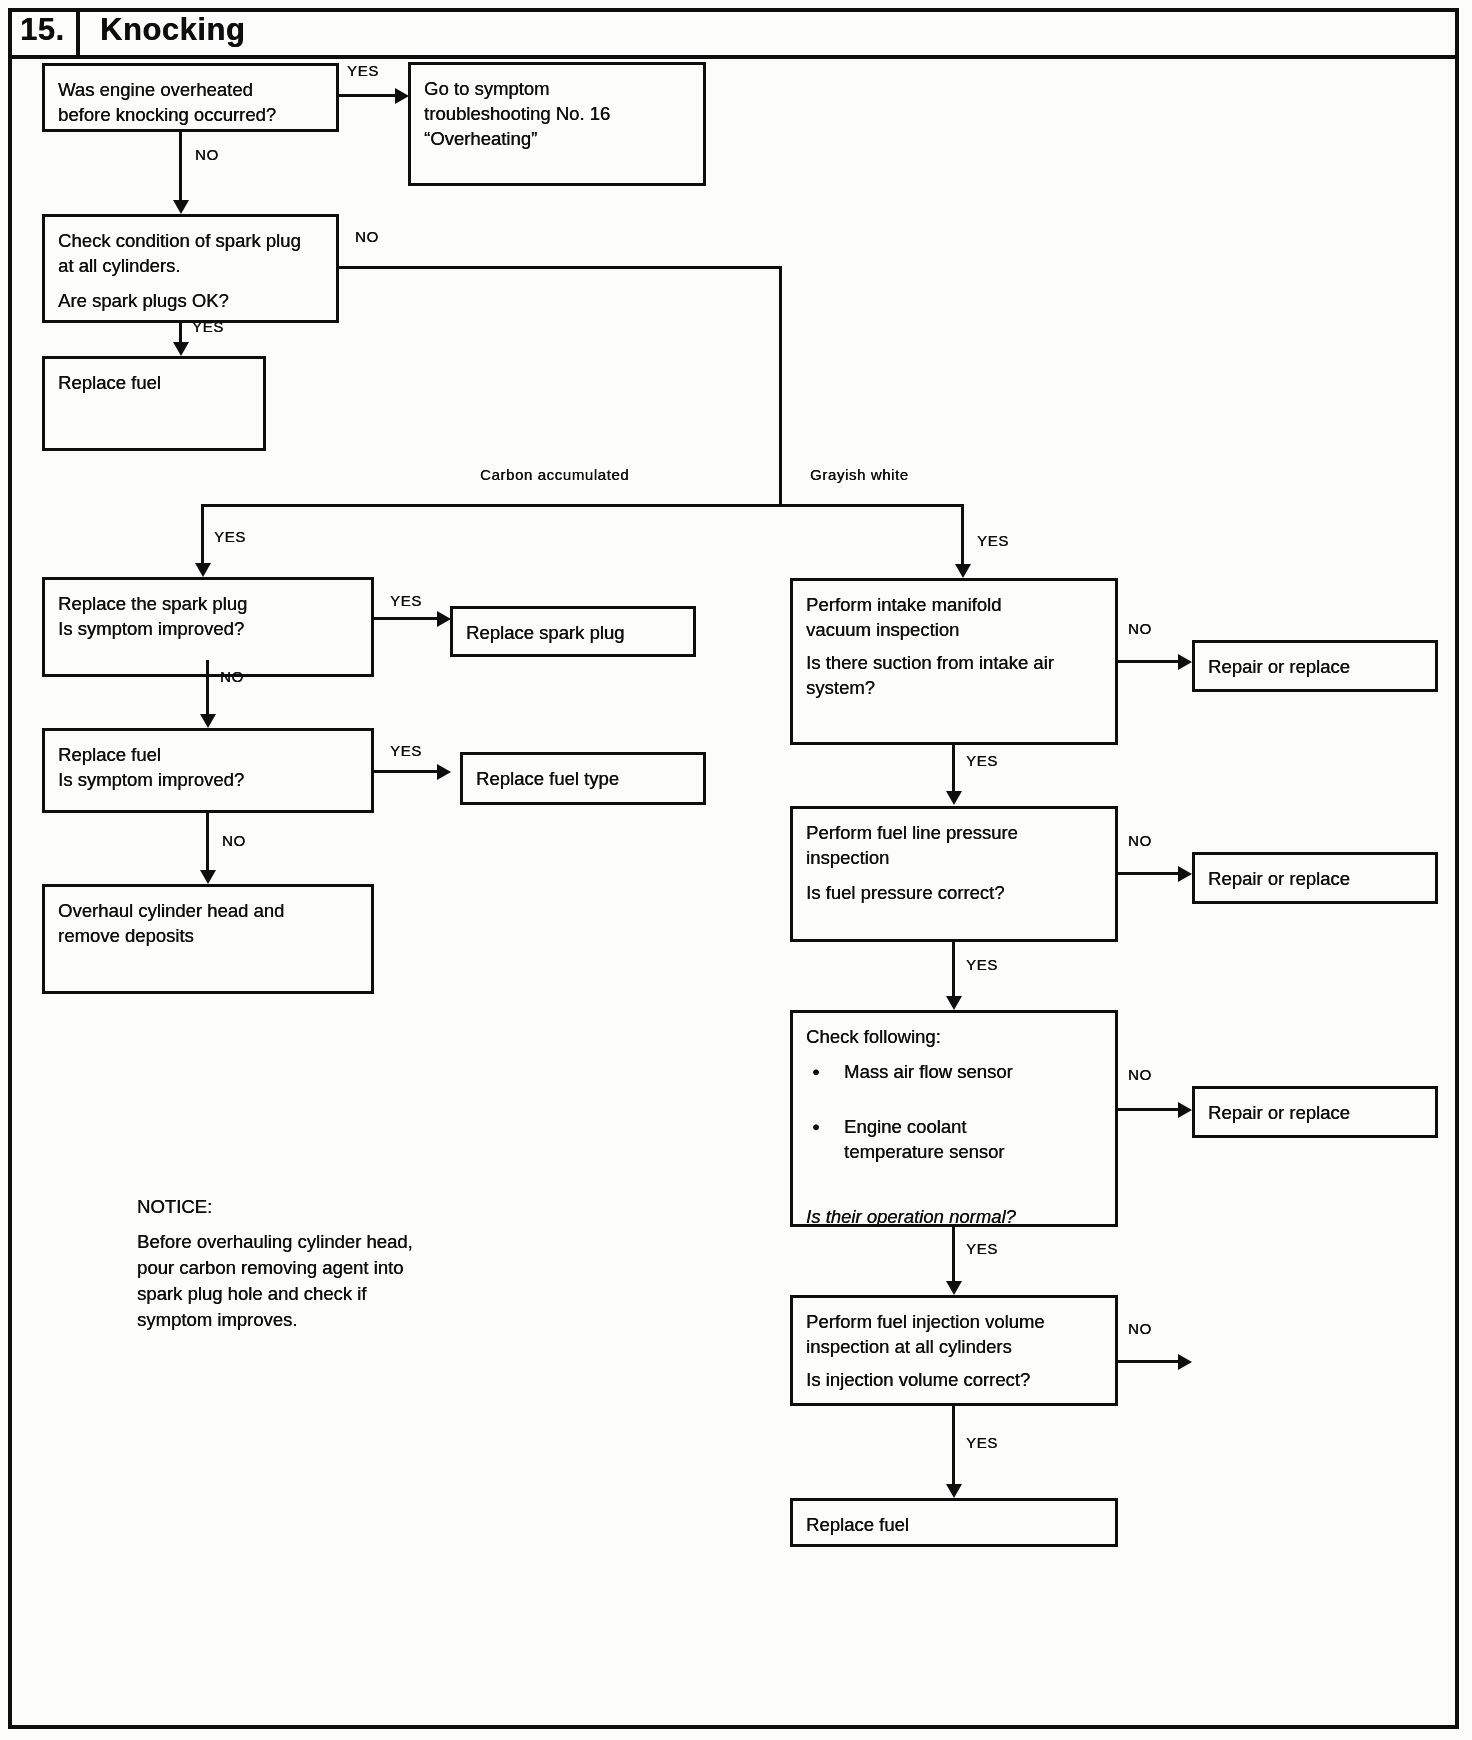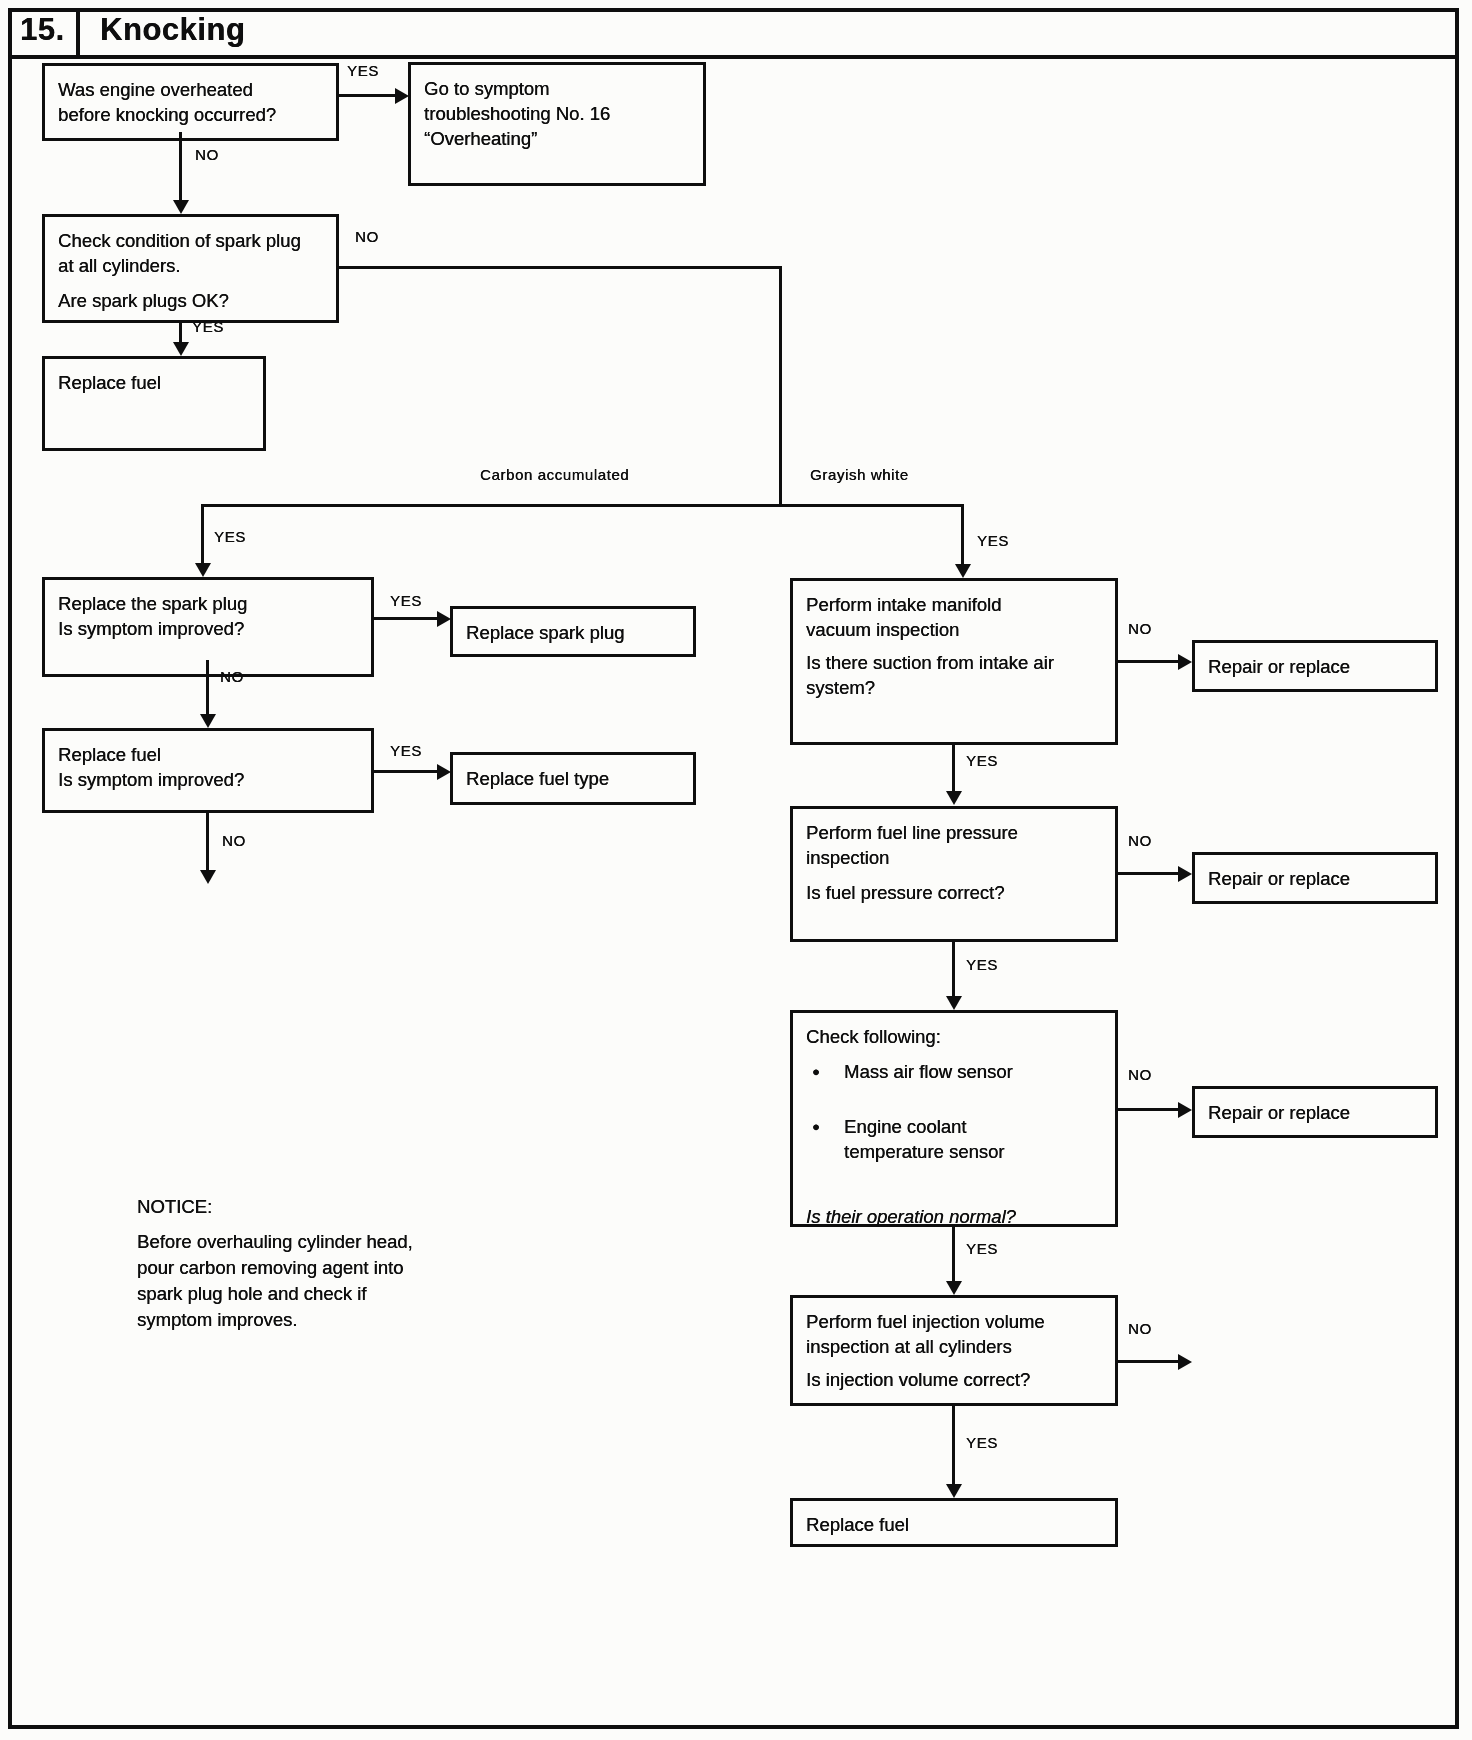--- a/index.html
+++ b/index.html
@@ -29,21 +29,21 @@
 <body>
 
 <div id="page">
 
   <div id="frame"></div>
   <div id="title-div"></div>
   <div id="title-rule"></div>
   <div class="title-text txt" style="left:20px;top:12px;">15.</div>
   <div class="title-text txt" style="left:100px;top:12px;">Knocking</div>
 
-  <div class="box txt" style="left:42px;top:63px;width:297px;height:78px;">
+  <div class="box txt" style="left:42px;top:63px;width:297px;height:69px;">
     <div>Was engine overheated</div>
     <div>before knocking occurred?</div>
   </div>
 
   <div class="box txt" style="left:408px;top:62px;width:298px;height:124px;">
     <div>Go to symptom</div>
     <div>troubleshooting No. 16</div>
     <div>“Overheating”</div>
   </div>
 
@@ -64,24 +64,28 @@
 
   <div class="box txt" style="left:450px;top:606px;width:246px;height:51px;">
     <div>Replace spark plug</div>
   </div>
 
   <div class="box txt" style="left:42px;top:728px;width:332px;height:85px;">
     <div>Replace fuel</div>
     <div>Is symptom improved?</div>
   </div>
 
-  <div class="box txt" style="left:450px;top:752px;width:246px;height:53px;">
+  <div class="box txt" style="left:460px;top:752px;width:246px;height:53px;">
     <div>Replace fuel type</div>
   </div>
 
+  <div class="box txt" style="left:42px;top:884px;width:332px;height:110px;">
+    <div>Overhaul cylinder head and</div>
+    <div>remove deposits</div>
+  </div>
 
   <div class="box txt" style="left:790px;top:578px;width:328px;height:167px;">
     <div>Perform intake manifold</div>
     <div>vacuum inspection</div>
     <div class="mt8">Is there suction from intake air</div>
     <div>system?</div>
   </div>
 
   <div class="box txt" style="left:1192px;top:640px;width:246px;height:52px;">
     <div>Repair or replace</div>

